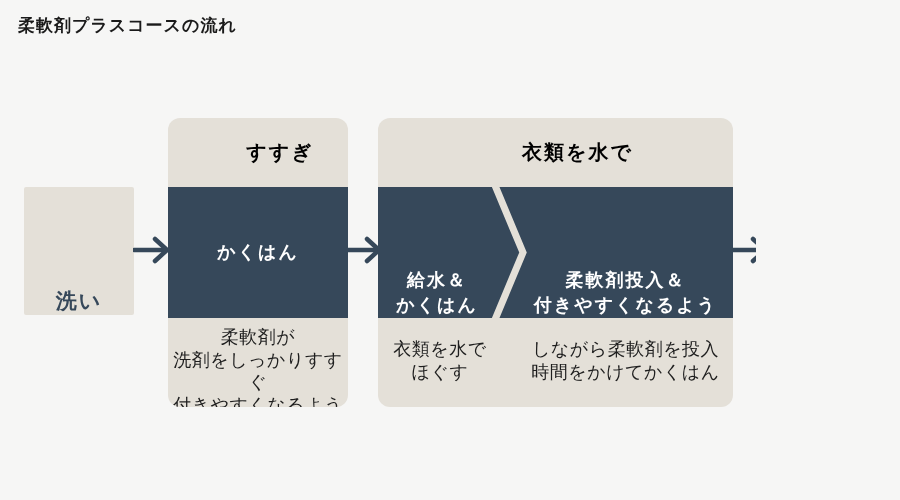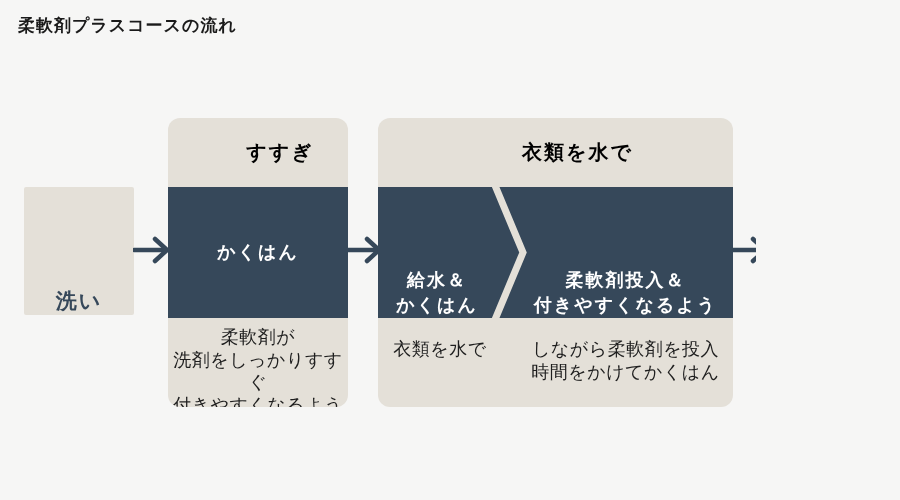--- a/index.html
+++ b/index.html
@@ -181,20 +181,21 @@
       <div class="seg seg-right">
         <span class="band-label">
           <span style="display:block">柔軟剤投入＆</span>
           <span style="display:block">付きやすくなるよう</span>
         </span>
       </div>
     </div>
     <div class="caption-row">
       <div class="cap cap-left">
         <span>衣類を水で</span>
+        <span>ほぐす</span>
       </div>
       <div class="cap cap-right">
         <span>しながら柔軟剤を投入</span>
         <span>時間をかけてかくはん</span>
       </div>
     </div>
   </div>
 
   <svg class="arrow" style="left:731px" viewBox="0 0 36 32">
     <line x1="1" y1="16" x2="30" y2="16"></line>

